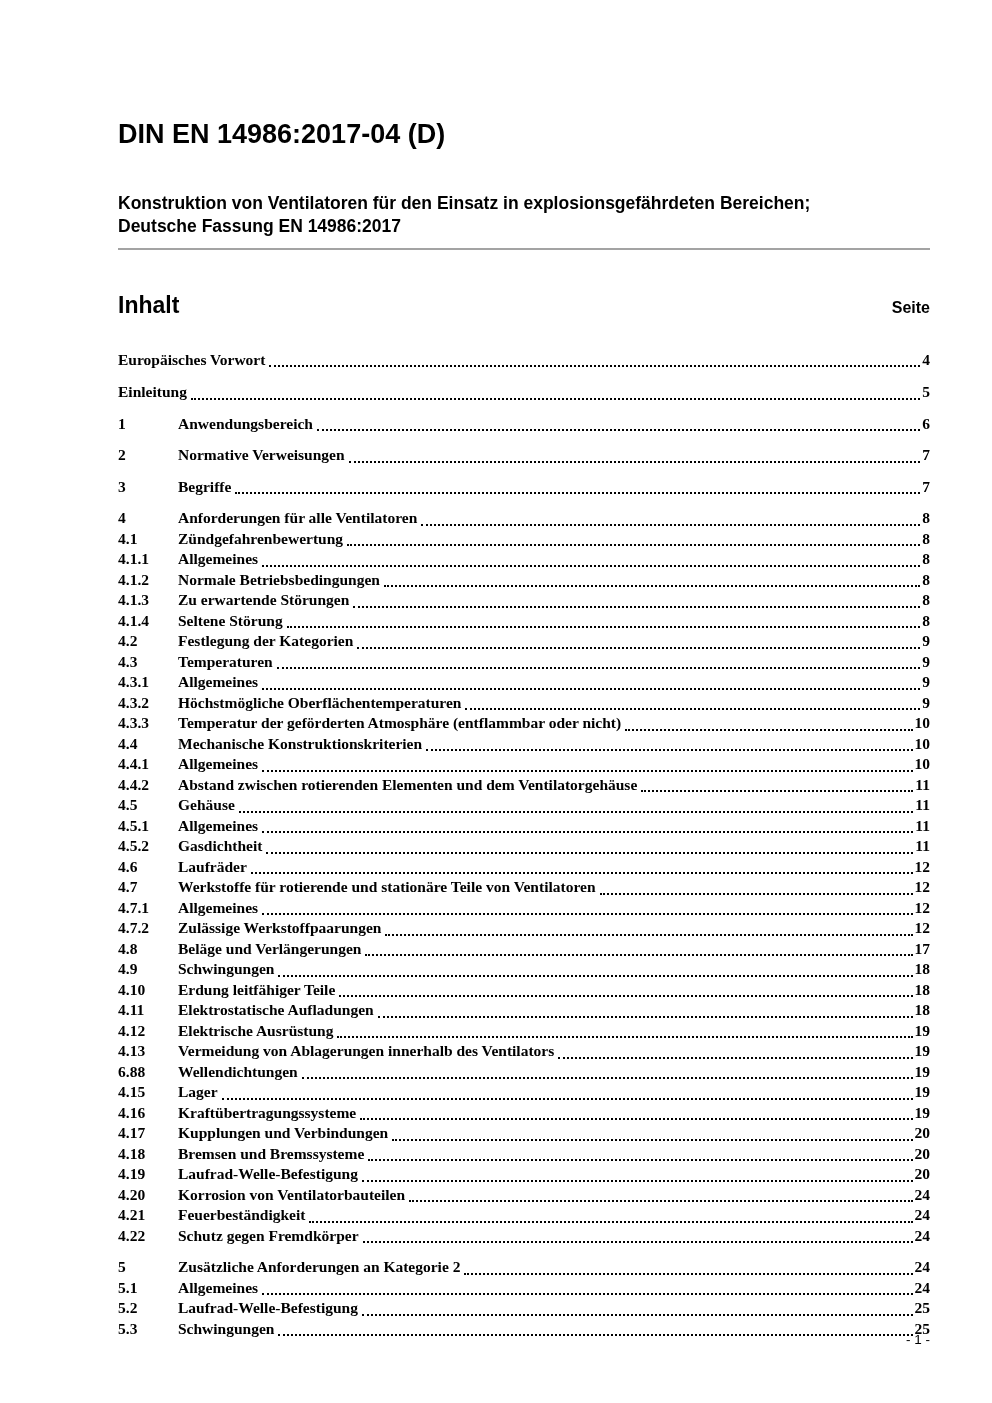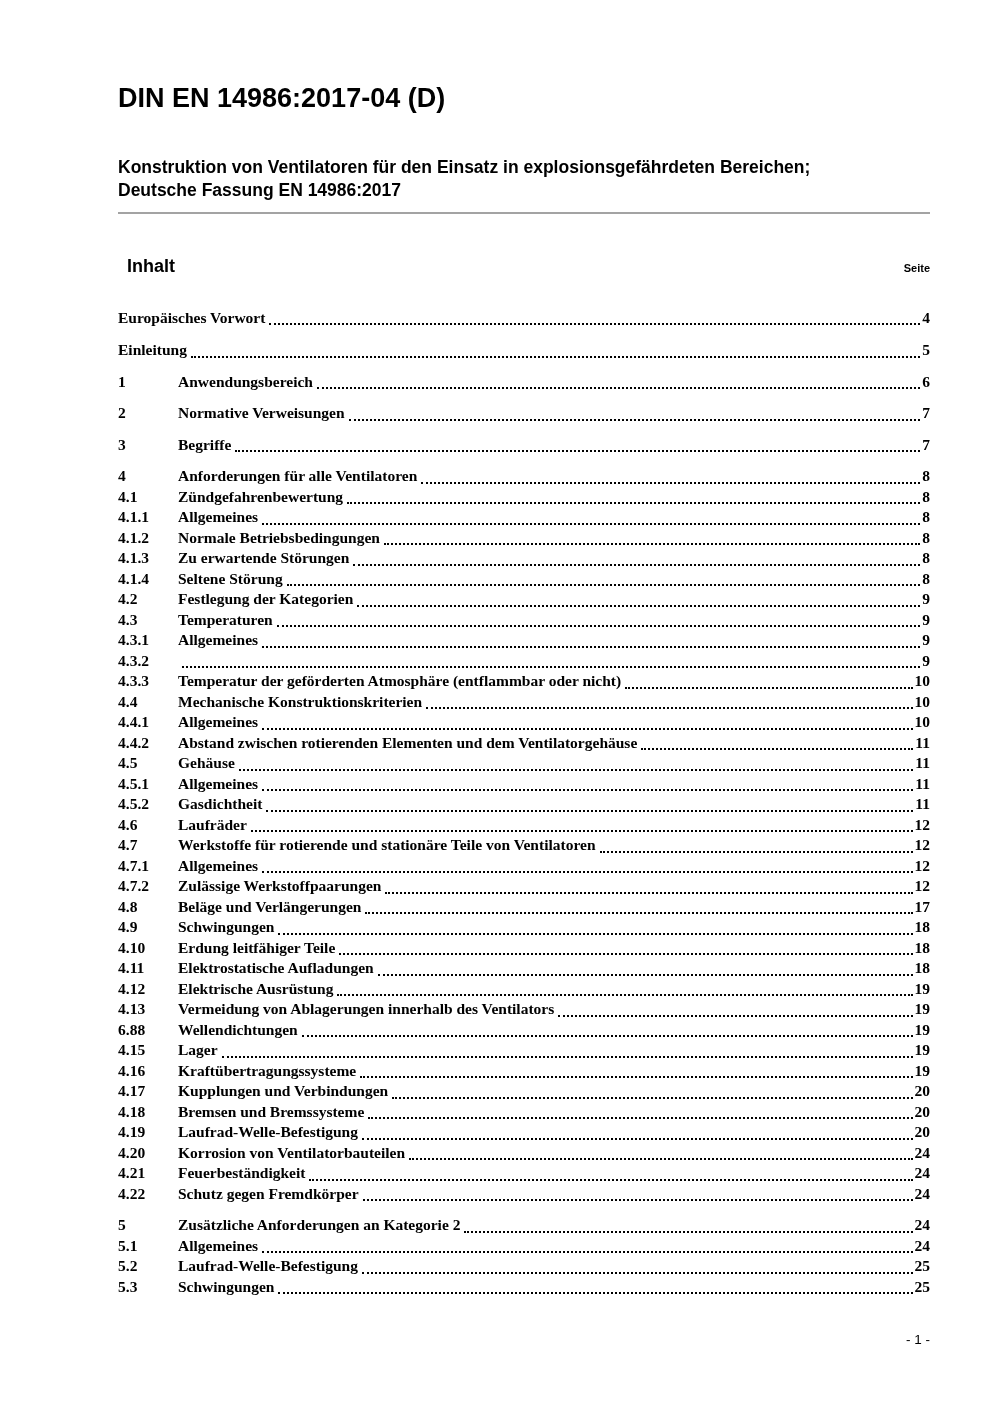--- a/index.html
+++ b/index.html
@@ -12,21 +12,21 @@
     width: 992px;
     height: 1403px;
     position: relative;
     font-family: "Liberation Sans", sans-serif;
     overflow: hidden;
   }
   .page {
     box-sizing: border-box;
     width: 992px;
     height: 1403px;
-    padding: 84px 62px 0 118px;
+    padding: 120px 62px 0 118px;
     position: relative;
   }
   .doc-title {
     font-size: 27px;
     font-weight: bold;
     letter-spacing: 0px;
     line-height: 1.1;
   }
   .doc-subtitle {
     margin-top: 42px;
@@ -37,26 +37,25 @@
     border-bottom: 2px solid #a3a3a3;
   }
   .doc-subtitle .line { display: block; }
   .contents-header {
     margin-top: 42px;
     display: flex;
     justify-content: space-between;
     align-items: baseline;
   }
   .contents-title {
-    font-size: 18px;
-    font-weight: bold;
-    margin-left: 9px;
+    font-size: 23px;
+    font-weight: bold;
   }
   .page-col-label {
-    font-size: 11px;
+    font-size: 16px;
     font-weight: bold;
   }
   .toc {
     margin-top: 31px;
     font-family: "Liberation Serif", "DejaVu Serif", serif;
     font-weight: bold;
     font-size: 15.5px;
   }
   .toc-row {
     display: flex;
@@ -193,20 +192,21 @@
         <span class="toc-page">9</span>
       </div>
       <div class="toc-row level-sub">
         <span class="toc-num">4.3.1</span>
         <span class="toc-title">Allgemeines</span>
         <span class="toc-leader"></span>
         <span class="toc-page">9</span>
       </div>
       <div class="toc-row level-sub">
         <span class="toc-num">4.3.2</span>
+        <span class="toc-title">Höchstmögliche Oberflächentemperaturen</span>
         <span class="toc-leader"></span>
         <span class="toc-page">9</span>
       </div>
       <div class="toc-row level-sub">
         <span class="toc-num">4.3.3</span>
         <span class="toc-title">Temperatur der geförderten Atmosphäre (entflammbar oder nicht)</span>
         <span class="toc-leader"></span>
         <span class="toc-page">10</span>
       </div>
       <div class="toc-row level-sub">

